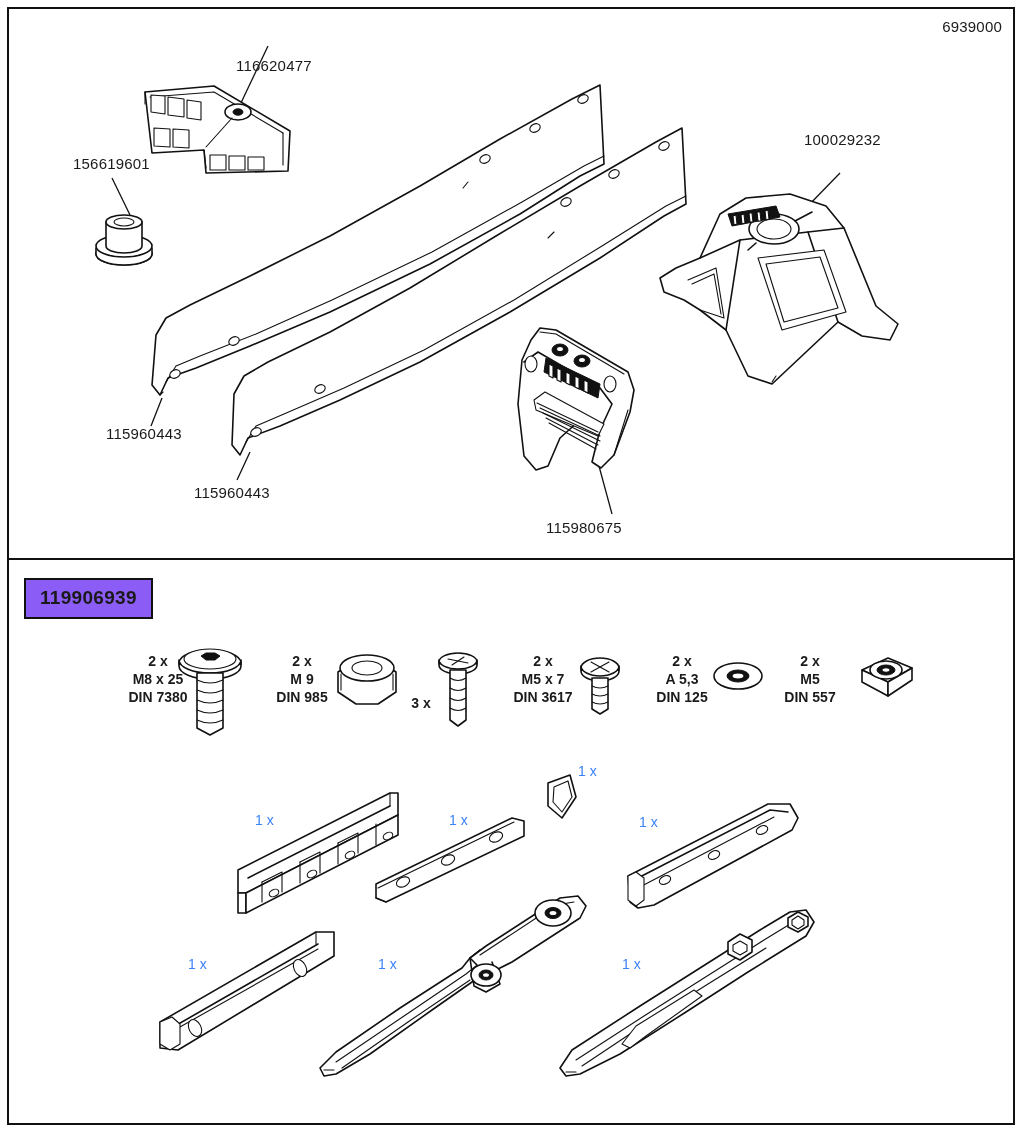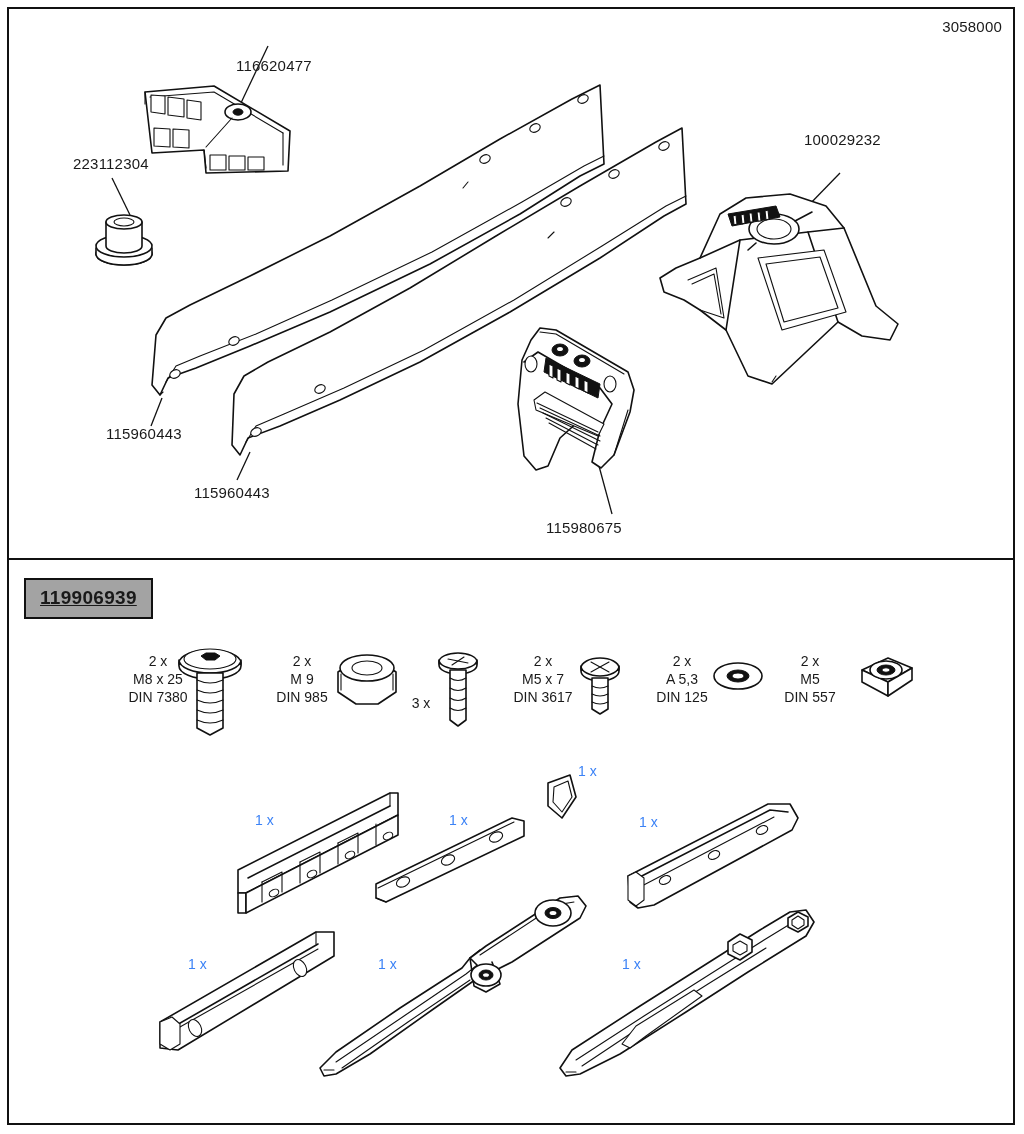--- a/index.html
+++ b/index.html
@@ -35,22 +35,21 @@
     letter-spacing:.2px;
   }
   .kit-box{
     position:absolute;
     left:24px;top:578px;
     padding:7px 14px 8px 14px;
     border:2px solid #111;
     font-size:19px;
     font-weight:bold;
     letter-spacing:.3px;
-    background:#a3a3a3;
-    text-decoration:underline;
+    background:#8b5cf6;
   }
   .callout{
     position:absolute;
     font-size:15px;
     color:#1a1a1a;
     white-space:nowrap;
     letter-spacing:.2px;
   }
   .qty{
     position:absolute;
@@ -58,39 +57,40 @@
     color:#3b82f6;
     white-space:nowrap;
   }
   .fastener{
     position:absolute;
     text-align:center;
     font-size:14px;
     line-height:18px;
     color:#1a1a1a;
     white-space:nowrap;
+    font-weight:bold;
   }
   svg{display:block;}
   .art{position:absolute;left:0;top:0;width:1024px;height:1134px;pointer-events:none;}
   .ln{fill:none;stroke:#111;stroke-width:1.6;stroke-linejoin:round;stroke-linecap:round;}
   .ln-t{fill:none;stroke:#111;stroke-width:1.1;stroke-linejoin:round;stroke-linecap:round;}
   .fillw{fill:#ffffff;stroke:#111;stroke-width:1.6;stroke-linejoin:round;stroke-linecap:round;}
   .fillw-t{fill:#ffffff;stroke:#111;stroke-width:1.1;stroke-linejoin:round;stroke-linecap:round;}
   .fillk{fill:#111;stroke:#111;stroke-width:1;}
   .leader{fill:none;stroke:#111;stroke-width:1.3;}
 </style>
 </head>
 <body>
 
 <div id="sheet">
 
   <div class="frame"></div>
   <div class="divider"></div>
 
-  <div class="sheet-code">3058000</div>
+  <div class="sheet-code">6939000</div>
   <div class="kit-box">119906939</div>
 
   <svg class="art" viewBox="0 0 1024 1134">
 
     <g>
       <path class="leader" d="M268 46 L 240 105"></path>
       <path class="leader" d="M112 178 L 130 215"></path>
       <path class="leader" d="M151 426 L 162 398"></path>
       <path class="leader" d="M237 480 L 250 452"></path>
       <path class="leader" d="M612 514 L 596 455"></path>
@@ -350,21 +350,21 @@
       <path class="fillw" d="M728 942 L 740 934 L 752 940 L 752 952 L 740 960 L 728 954 Z"></path>
       <path class="fillw-t" d="M733 945 L 740 941 L 747 945 L 747 951 L 740 955 L 733 951 Z"></path>
       <path class="fillw" d="M788 918 L 798 912 L 808 917 L 808 926 L 798 932 L 788 927 Z"></path>
       <path class="fillw-t" d="M792 920 L 798 916 L 804 920 L 804 925 L 798 929 L 792 925 Z"></path>
       <path class="ln-t" d="M566 1072 L 576 1072"></path>
     </g>
 
   </svg>
 
   <div class="callout" style="left:236px;top:31px;margin-top:26px;">116620477</div>
-  <div class="callout" style="left:73px;top:155px;">223112304</div>
+  <div class="callout" style="left:73px;top:155px;">156619601</div>
   <div class="callout" style="left:106px;top:425px;">115960443</div>
   <div class="callout" style="left:194px;top:484px;">115960443</div>
   <div class="callout" style="left:546px;top:519px;">115980675</div>
   <div class="callout" style="left:804px;top:131px;">100029232</div>
 
   <div class="fastener" style="left:118px;top:652px;width:80px;">
     <div>2 x</div>
     <div>M8 x 25</div>
     <div>DIN 7380</div>
   </div>

